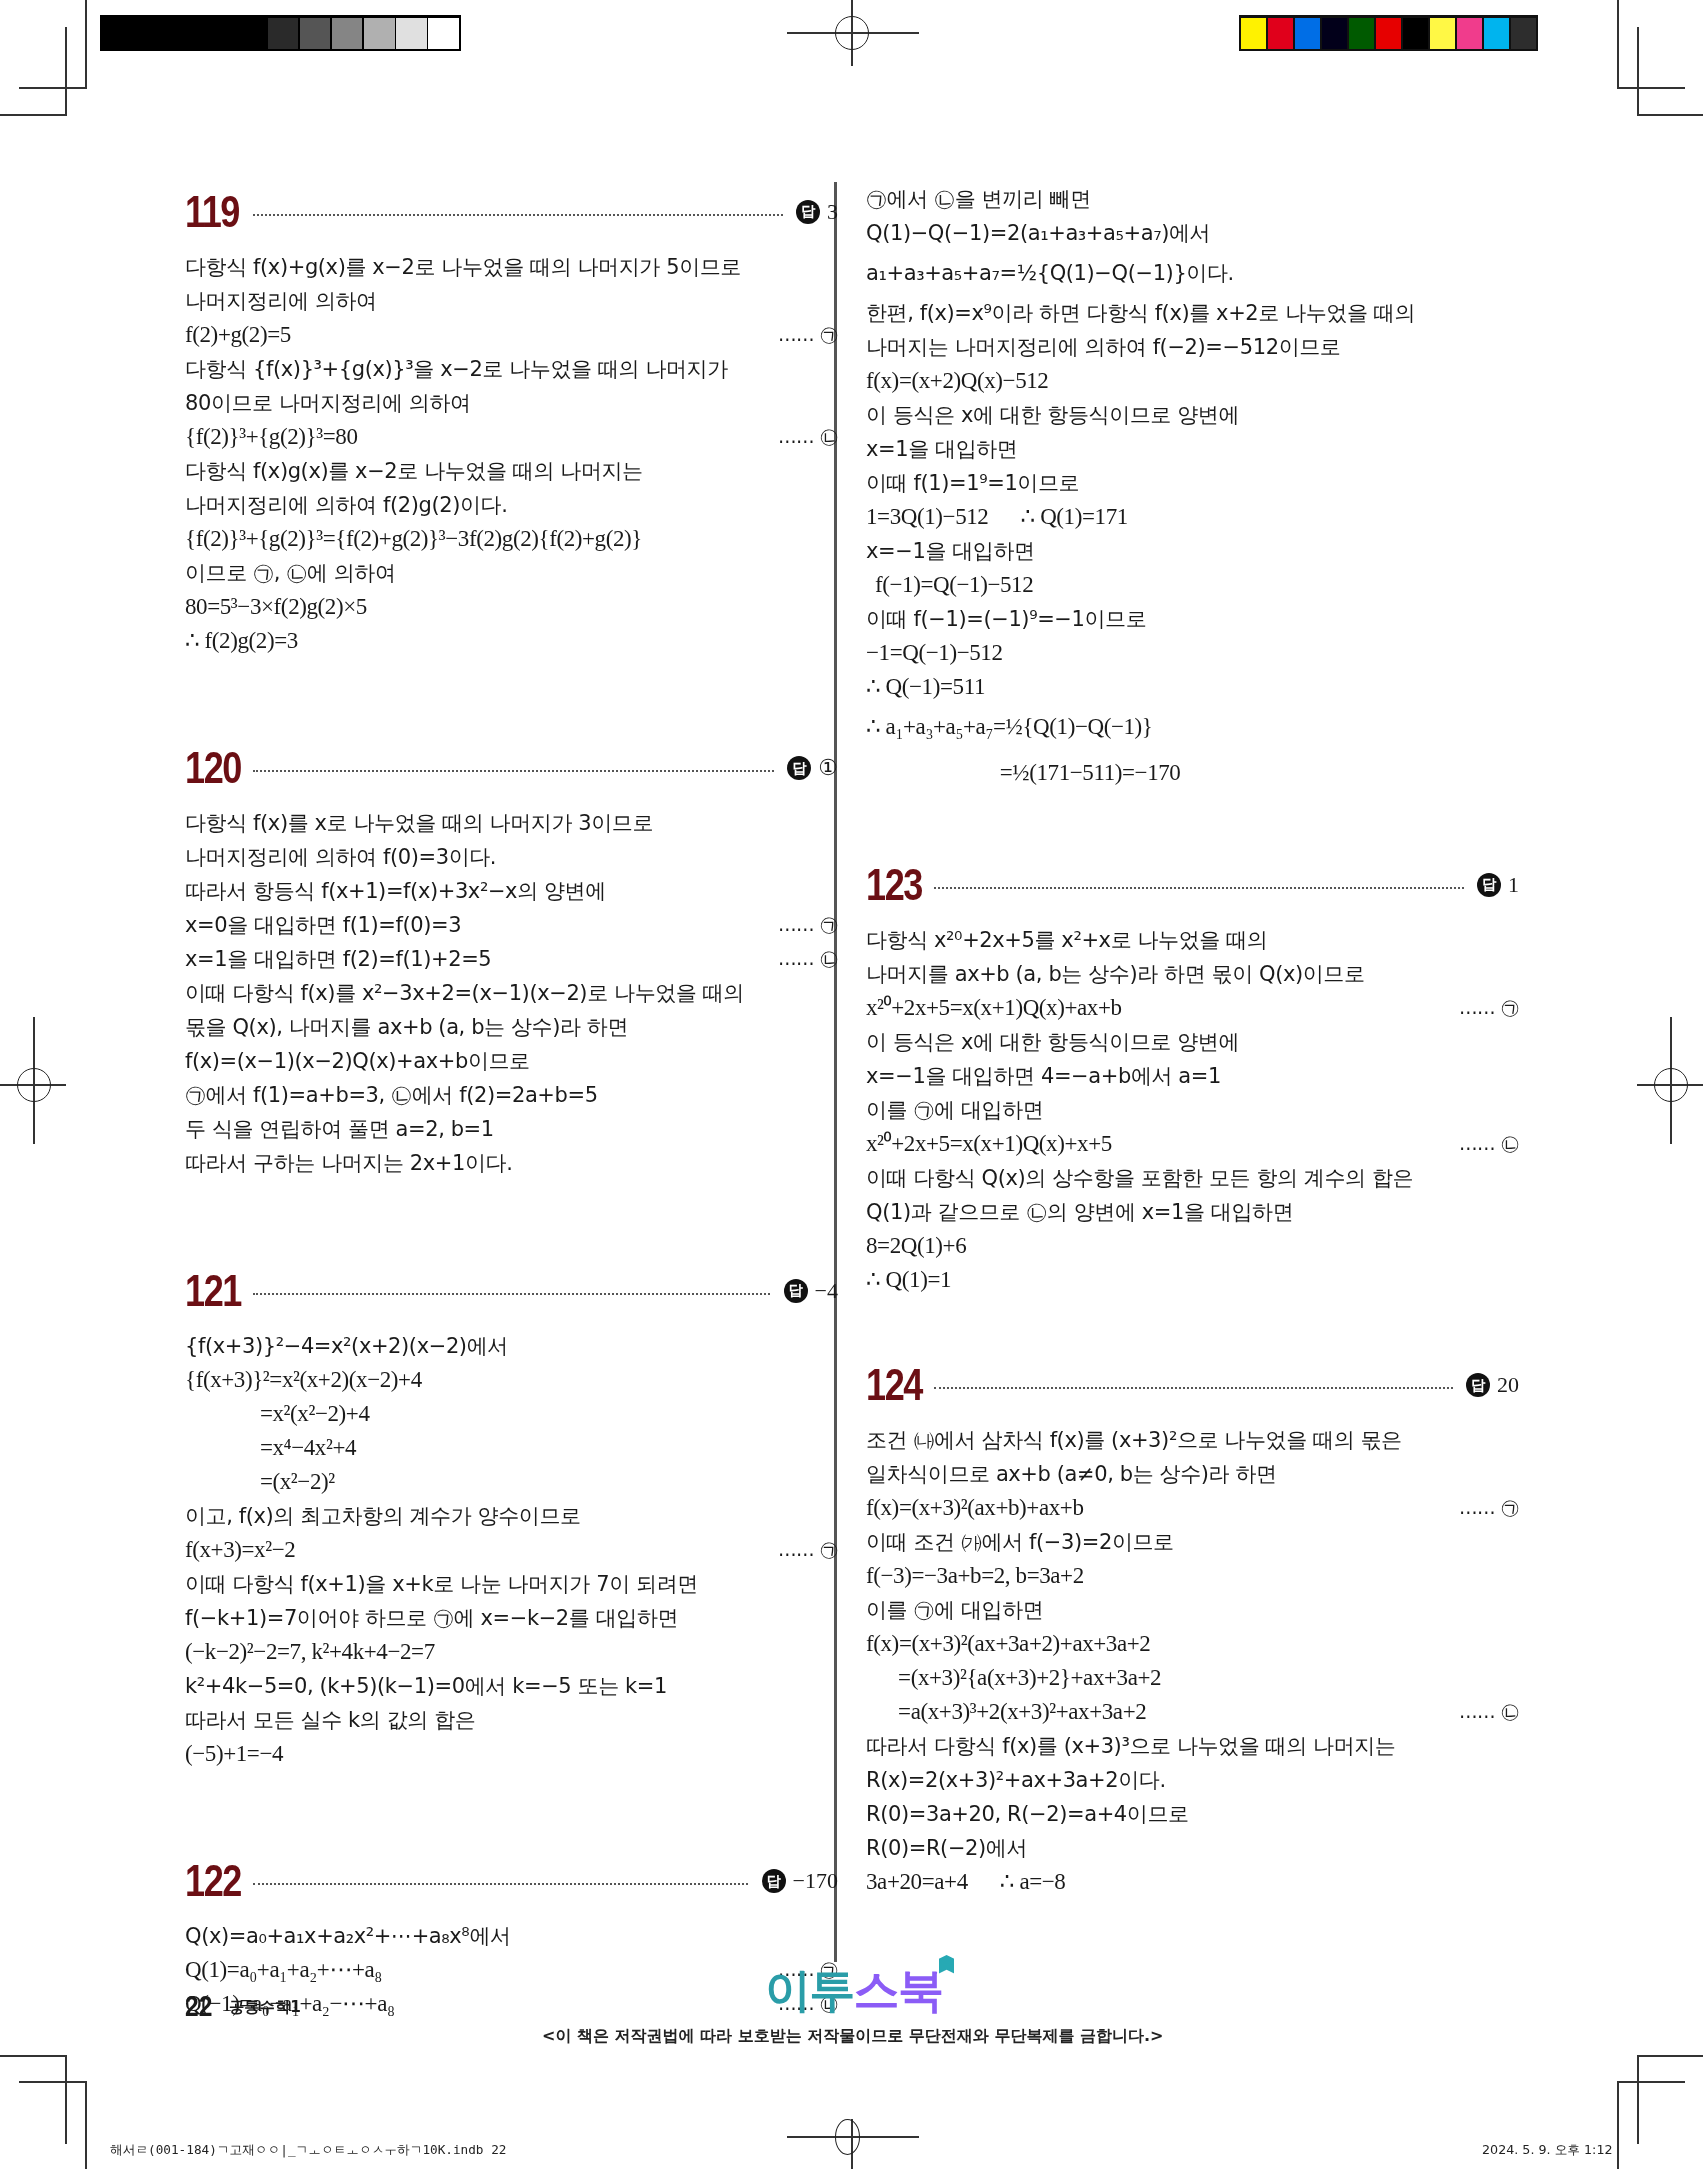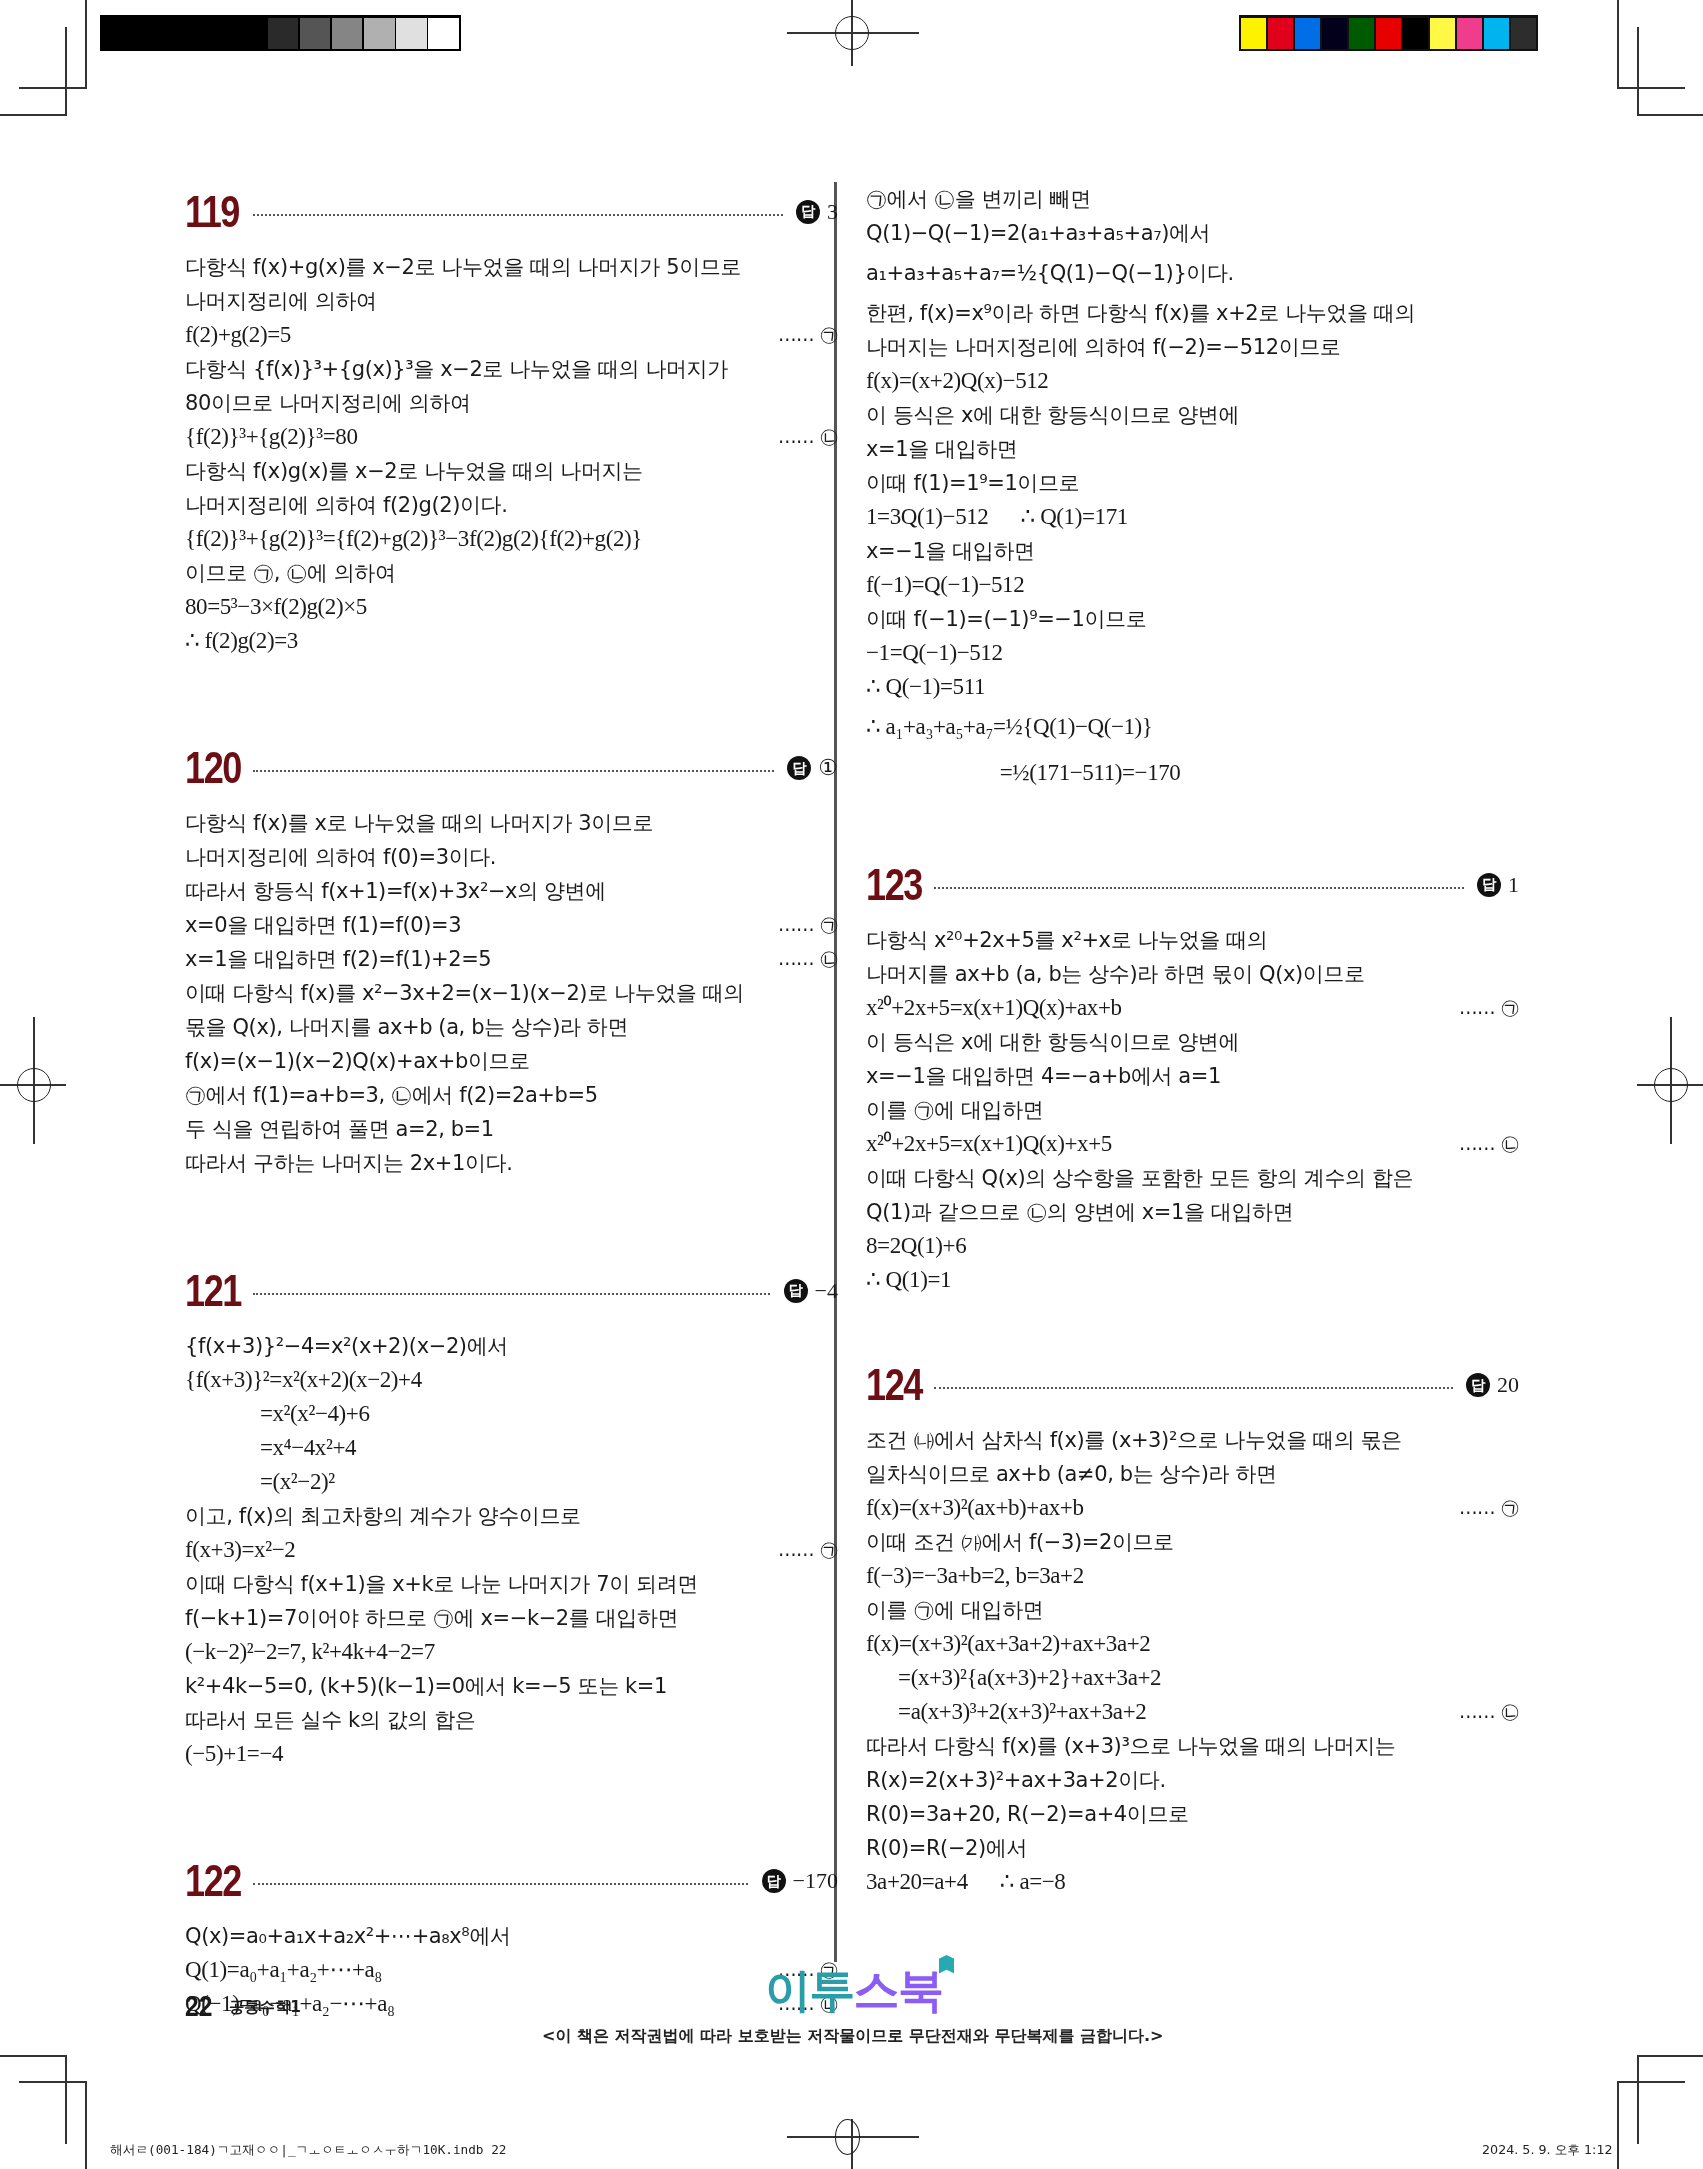--- a/index.html
+++ b/index.html
@@ -161,21 +161,21 @@
     <div class="gap"></div>
     <div>
       <div class="prob-head">
         <div class="prob-num">121</div>
         <div class="dots"></div>
         <span class="ans-badge">답</span>
         <span class="ans-val">−4</span>
       </div>
       <div class="line"><span style="white-space: pre;">{f(x+3)}²−4=x²(x+2)(x−2)에서</span></div>
       <div class="line math"><span style="white-space: pre;">{f(x+3)}²=x²(x+2)(x−2)+4</span></div>
-      <div class="line math"><span style="white-space: pre;">              =x²(x²−4)+6</span></div>
+      <div class="line math"><span style="white-space: pre;">              =x²(x²−2)+4</span></div>
       <div class="line math"><span style="white-space: pre;">              =x⁴−4x²+4</span></div>
       <div class="line math"><span style="white-space: pre;">              =(x²−2)²</span></div>
       <div class="line"><span style="white-space: pre;">이고, f(x)의 최고차항의 계수가 양수이므로</span></div>
       <div class="line math"><span style="white-space: pre;">f(x+3)=x²−2</span><span class="mark">…… ㉠</span></div>
       <div class="line"><span style="white-space: pre;">이때 다항식 f(x+1)을 x+k로 나눈 나머지가 7이 되려면</span></div>
       <div class="line"><span style="white-space: pre;">f(−k+1)=7이어야 하므로 ㉠에 x=−k−2를 대입하면</span></div>
       <div class="line math"><span style="white-space: pre;">(−k−2)²−2=7, k²+4k+4−2=7</span></div>
       <div class="line"><span style="white-space: pre;">k²+4k−5=0, (k+5)(k−1)=0에서 k=−5 또는 k=1</span></div>
       <div class="line"><span style="white-space: pre;">따라서 모든 실수 k의 값의 합은</span></div>
       <div class="line math"><span style="white-space: pre;">(−5)+1=−4</span></div>
@@ -200,21 +200,21 @@
       <div class="line"><span style="white-space: pre;">Q(1)−Q(−1)=2(a₁+a₃+a₅+a₇)에서</span></div>
       <div class="line tall"><span style="white-space: pre;">a₁+a₃+a₅+a₇=½{Q(1)−Q(−1)}이다.</span></div>
       <div class="line"><span style="white-space: pre;">한편, f(x)=x⁹이라 하면 다항식 f(x)를 x+2로 나누었을 때의</span></div>
       <div class="line"><span style="white-space: pre;">나머지는 나머지정리에 의하여 f(−2)=−512이므로</span></div>
       <div class="line math"><span style="white-space: pre;">f(x)=(x+2)Q(x)−512</span></div>
       <div class="line"><span style="white-space: pre;">이 등식은 x에 대한 항등식이므로 양변에</span></div>
       <div class="line"><span style="white-space: pre;">x=1을 대입하면</span></div>
       <div class="line"><span style="white-space: pre;">이때 f(1)=1⁹=1이므로</span></div>
       <div class="line math"><span style="white-space: pre;">1=3Q(1)−512      ∴ Q(1)=171</span></div>
       <div class="line"><span style="white-space: pre;">x=−1을 대입하면</span></div>
-      <div class="line math"><span style="white-space: pre;">f(−1)=Q(−1)−512</span></div>
+      <div class="line math"><span style="white-space: pre; margin-left: 9px;">f(−1)=Q(−1)−512</span></div>
       <div class="line"><span style="white-space: pre;">이때 f(−1)=(−1)⁹=−1이므로</span></div>
       <div class="line math"><span style="white-space: pre;">−1=Q(−1)−512</span></div>
       <div class="line math"><span style="white-space: pre;">∴ Q(−1)=511</span></div>
       <div class="line math tall"><span style="white-space: pre;">∴ a₁+a₃+a₅+a₇=½{Q(1)−Q(−1)}</span></div>
       <div class="line math tall"><span style="white-space: pre;">                         =½(171−511)=−170</span></div>
     </div>
     <div class="gap-sm"></div>
     <div>
       <div class="prob-head">
         <div class="prob-num">123</div>

